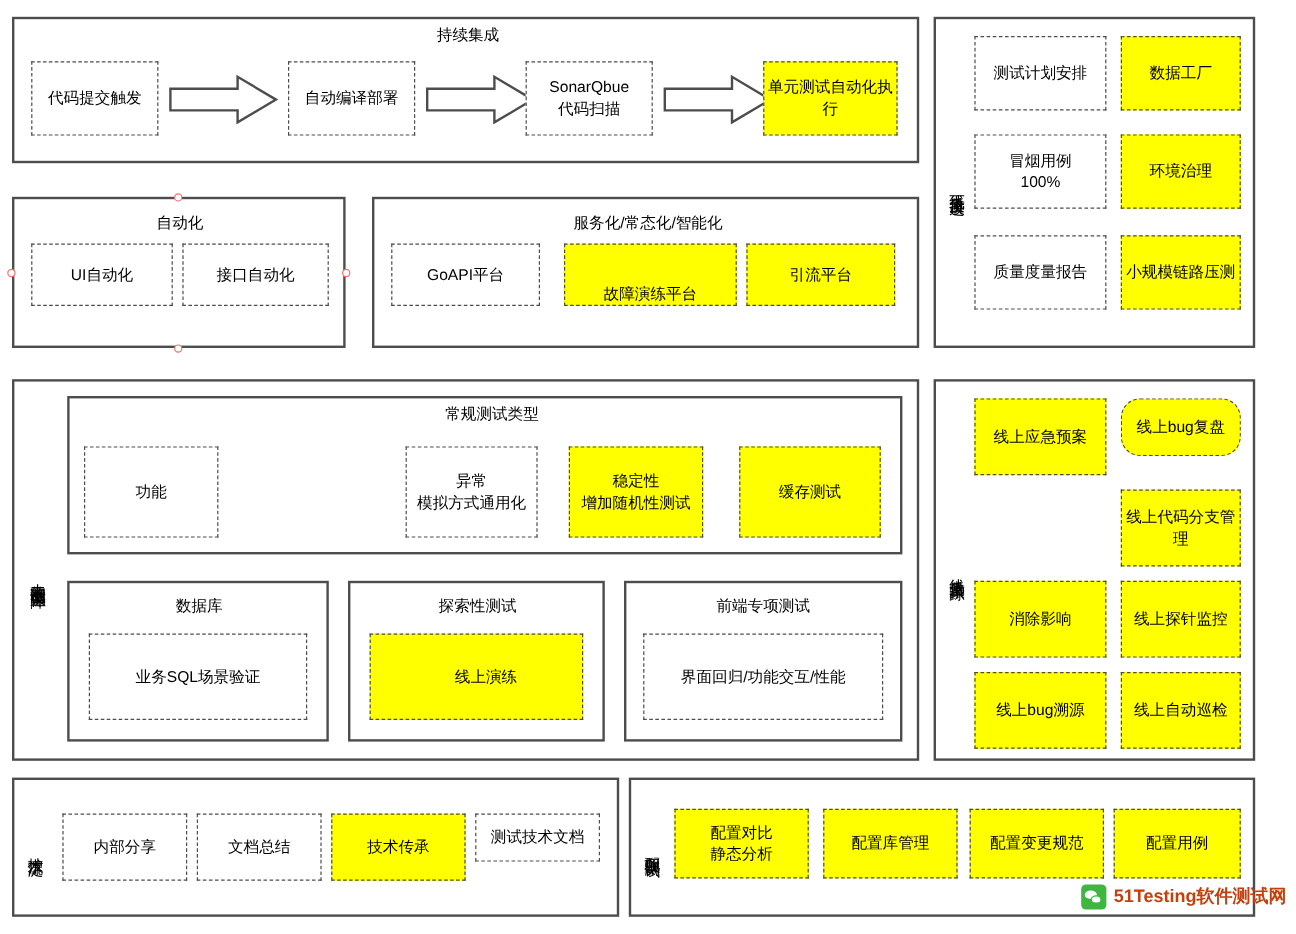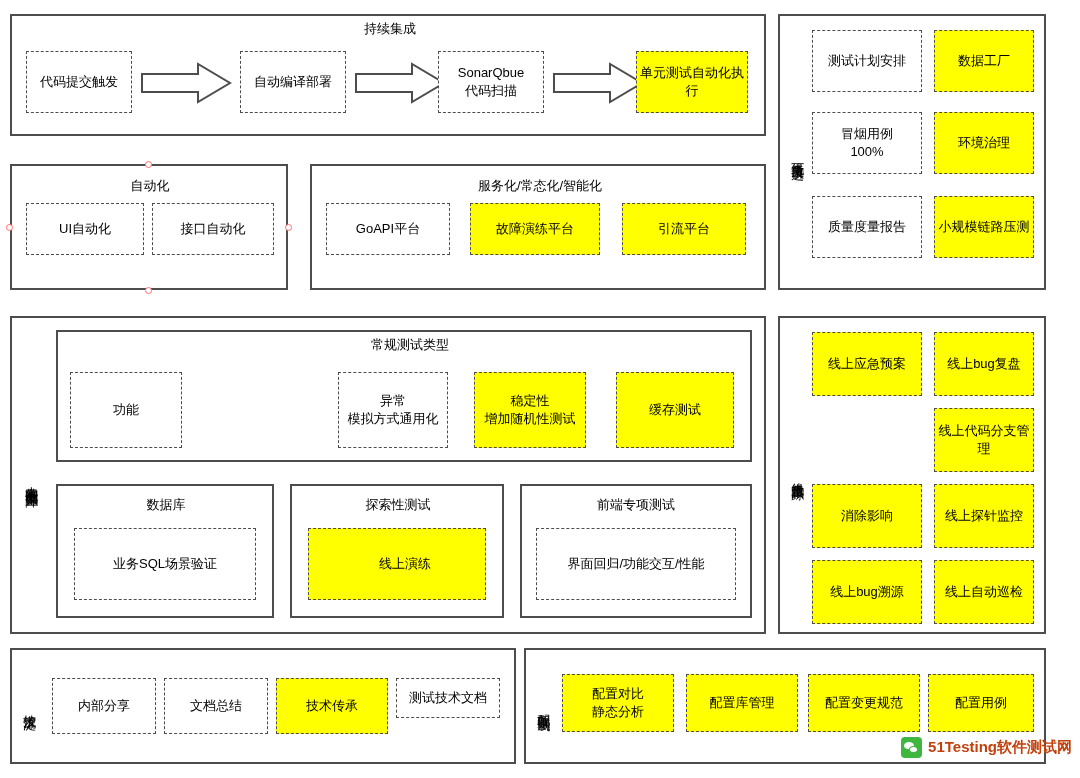--- a/index.html
+++ b/index.html
@@ -158,21 +158,21 @@
   <div class="conn-dot" style="left:145px; top:161px;"></div>
   <div class="conn-dot" style="left:145px; top:287px;"></div>
   <div class="conn-dot" style="left:6px; top:224px;"></div>
   <div class="conn-dot" style="left:285px; top:224px;"></div>
 
   <div class="box solid" style="left:310px; top:164px; width:456px; height:126px;"></div>
   <div class="title" style="left:420px; top:177px; width:240px;">服务化/常态化/智能化</div>
   <div class="box dashed" style="left:326px; top:203px; width:124px; height:52px;">
     <span>GoAPI平台</span>
   </div>
-  <div class="box dashed-yellow" style="left:470px; top:203px; width:130px; height:52px;">
+  <div class="box dashed-yellow" style="left:470px; top:203px; width:144px; height:52px;align-items:flex-end;">
     <span>故障演练平台</span>
   </div>
   <div class="box dashed-yellow" style="left:622px; top:203px; width:124px; height:52px;">
     <span>引流平台</span>
   </div>
 
   <div class="box solid" style="left:778px; top:14px; width:268px; height:276px;"></div>
   <div class="vlabel" style="left:784px; top:80px; width:26px; height:150px; white-space:pre-line;">
     <span style="writing-mode:vertical-rl; text-orientation:upright; letter-spacing:1px;">线下质量改进</span>
   </div>
@@ -236,21 +236,21 @@
     <span>界面回归/功能交互/性能</span>
   </div>
 
   <div class="box solid" style="left:778px; top:316px; width:268px; height:318px;"></div>
   <div class="vlabel" style="left:784px; top:400px; width:26px; height:150px;">
     <span style="writing-mode:vertical-rl; text-orientation:upright; letter-spacing:1px;">线上质量跟踪</span>
   </div>
   <div class="box dashed-yellow" style="left:812px; top:332px; width:110px; height:64px;">
     <span>线上应急预案</span>
   </div>
-  <div class="box dashed-yellow" style="left:934px; top:332px; width:100px; height:64px;">
+  <div class="box dashed-yellow" style="left:934px; top:332px; width:100px; height:48px;border-radius:16px;">
     <span>线上bug复盘</span>
   </div>
   <div class="box dashed-yellow" style="left:934px; top:408px; width:100px; height:64px;">
     <span>线上代码分支管理</span>
   </div>
   <div class="box dashed-yellow" style="left:812px; top:484px; width:110px; height:64px;">
     <span>消除影响</span>
   </div>
   <div class="box dashed-yellow" style="left:934px; top:484px; width:100px; height:64px;">
     <span>线上探针监控</span>

